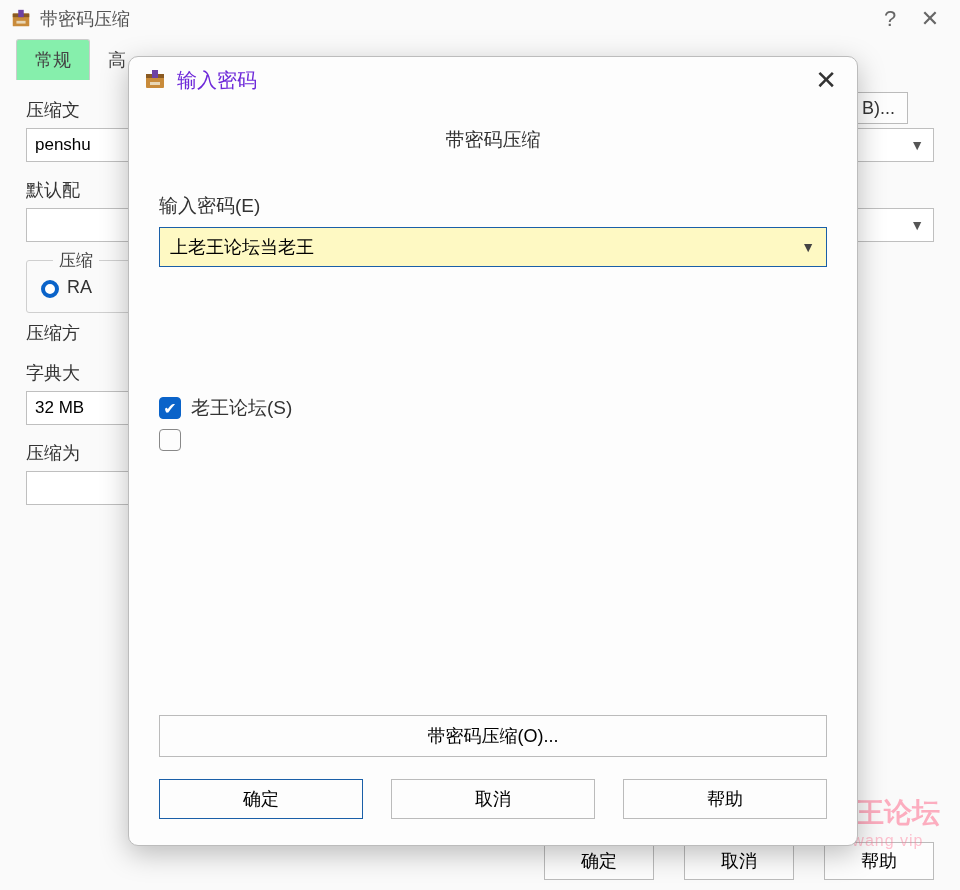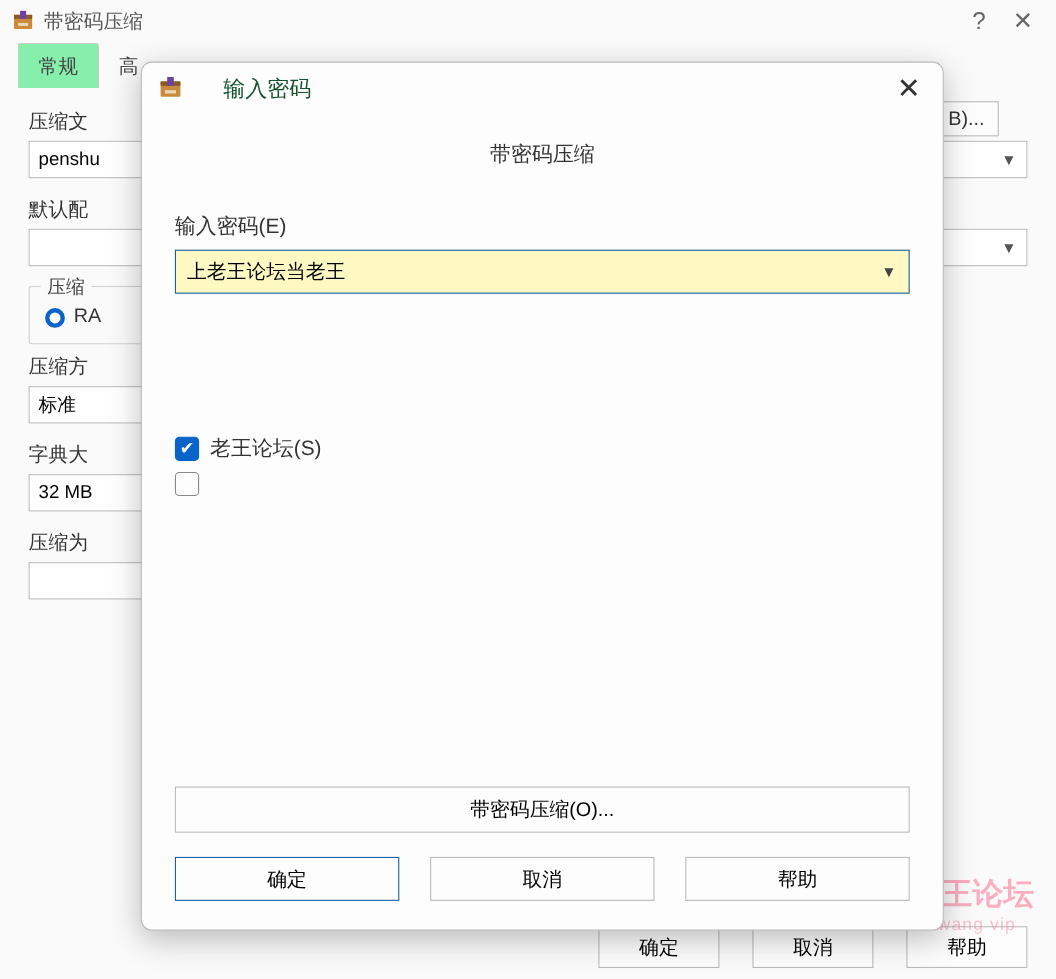--- a/index.html
+++ b/index.html
@@ -16,33 +16,33 @@
   .tab-strip .tab { padding: 8px 18px; }
   .tab-strip .tab.active { background: #86efac; border: 1px solid #ccc; border-bottom: none; border-radius: 3px 3px 0 0; }
   .main-body { padding: 18px 26px; font-size: 18px; color: #333; }
   .field-row { margin-bottom: 16px; }
   .field-label { margin-bottom: 6px; }
   .text-input { width: 100%; height: 34px; border: 1px solid #bfbfbf; padding: 0 8px; font-size: 17px; background:#fff; }
   .combo { position: relative; }
   .combo .chev { position: absolute; right: 10px; top: 50%; transform: translateY(-50%); font-size: 14px; color: #555; }
   .right-combo { position:absolute; right:26px; width:160px; }
   .groupbox { border:1px solid #cfcfcf; border-radius:3px; padding:10px 14px 8px 14px; position:relative; margin-top:18px; margin-bottom:8px; }
-  .groupbox .legend { position:absolute; top:-12px; left:10px; background:#fafafa; padding:0 6px; font-size:17px; color:#444; }
+  .groupbox .legend { position:absolute; top:-12px; left:26px; background:#fafafa; padding:0 6px; font-size:17px; color:#444; }
   .radio-row { display:flex; align-items:flex-end; gap:8px; padding:6px 0; }
   .radio-dot { width:18px; height:18px; border-radius:50%; border:4px solid #0a63c9; background:#fff; }
   .bottom-buttons { position:absolute; left:0; right:0; bottom:10px; display:flex; justify-content:flex-end; gap:30px; padding:0 26px; }
   .btn { min-width:110px; height:38px; border:1px solid #bbb; background:#fdfdfd; font-size:18px; display:flex; align-items:center; justify-content:center; cursor:pointer; }
   .watermark { position:absolute; right:20px; bottom:40px; font-size:28px; color:rgba(255,80,120,0.45); font-weight:bold; pointer-events:none; }
   .watermark small { display:block; font-size:16px; letter-spacing:1px; color:rgba(255,120,150,0.45); font-weight:normal; }
 
   
   .modal { position:absolute; left:128px; top:56px; width:730px; height:790px; background:#fdfdfd; border:1px solid #bcbcbc; border-radius:10px; box-shadow:0 8px 28px rgba(0,0,0,0.25); display:flex; flex-direction:column; }
   .modal-titlebar { display:flex; align-items:center; height:46px; padding:0 14px; }
   .modal-titlebar .app-icon { width:24px; height:24px; margin-right:10px; display:inline-flex; }
-  .modal-titlebar .title { font-size:20px; color:#14532d;margin-left:26px; }
+  .modal-titlebar .title { font-size:20px; color:#6d28d9; }
   .modal-titlebar .spacer { flex:1; }
   .modal-close { font-size:26px; color:#333; padding:0 6px; line-height:1; }
   .modal-body { flex:1; padding:10px 30px 0 30px; display:flex; flex-direction:column; }
   .modal-context { text-align:center; font-size:19px; color:#333; padding:14px 0 40px 0; }
   .pw-label { font-size:19px; margin-bottom:8px; color:#333; }
   .pw-combo { position:relative; }
   .pw-input { width:100%; height:40px; border:1px solid #1a5fa8; padding:0 34px 0 10px; font-size:18px; background:#fef9c3; outline:none; }
   .pw-combo .chev { position:absolute; right:12px; top:50%; transform:translateY(-50%); font-size:14px; color:#444; }
   .check-row { display:flex; align-items:center; gap:10px; font-size:19px; color:#333; margin:8px 0; }
   .chk { width:22px; height:22px; border:1px solid #888; border-radius:4px; display:flex; align-items:center; justify-content:center; font-size:16px; color:#fff; }
@@ -106,23 +106,20 @@
     <div class="groupbox" style="width:120px;">
       <span class="legend">压缩</span>
       <div class="radio-row">
         <span class="radio-dot"></span>
         <span>RA</span>
       </div>
     </div>
 
     <div class="field-row">
       <div class="field-label">压缩方</div>
-      <div class="combo" style="width:120px;">
-        <input class="text-input" value="标准" style="">
-      </div>
     </div>
 
     <div class="field-row">
       <div class="field-label">字典大</div>
       <div class="combo" style="width:120px;">
         <input class="text-input" value="32 MB" style="">
       </div>
     </div>
 
     <div class="field-row">

